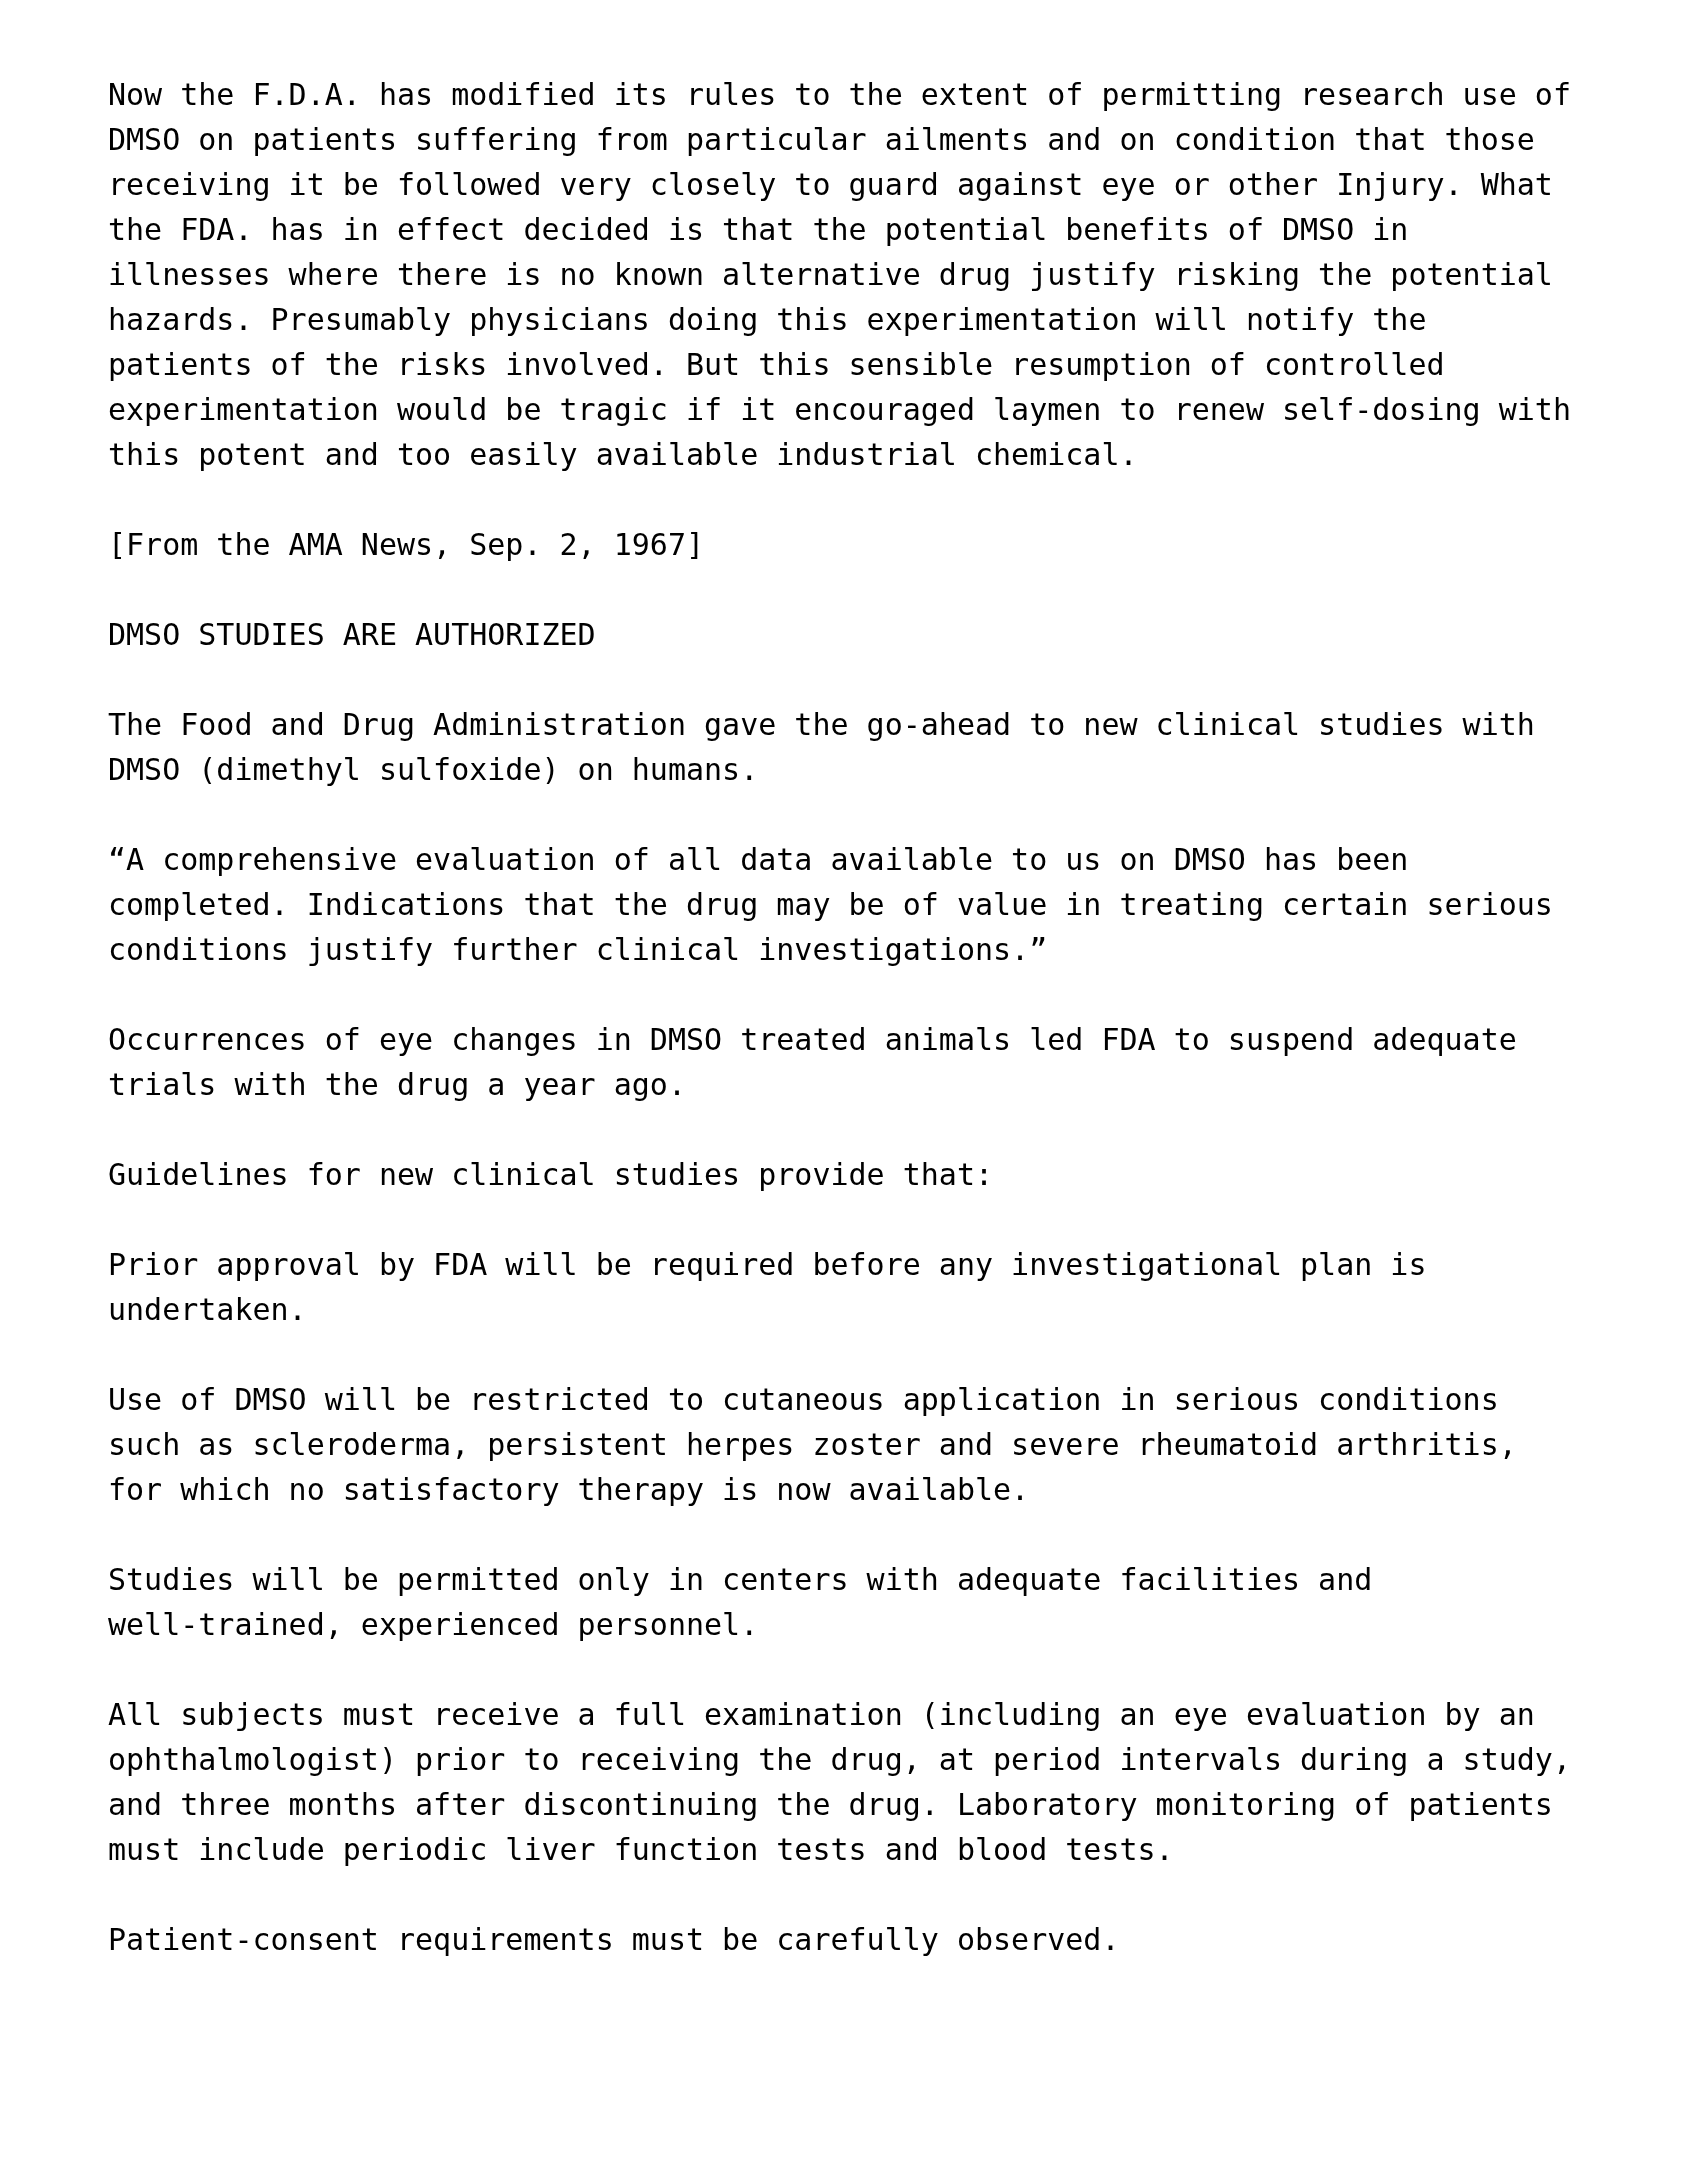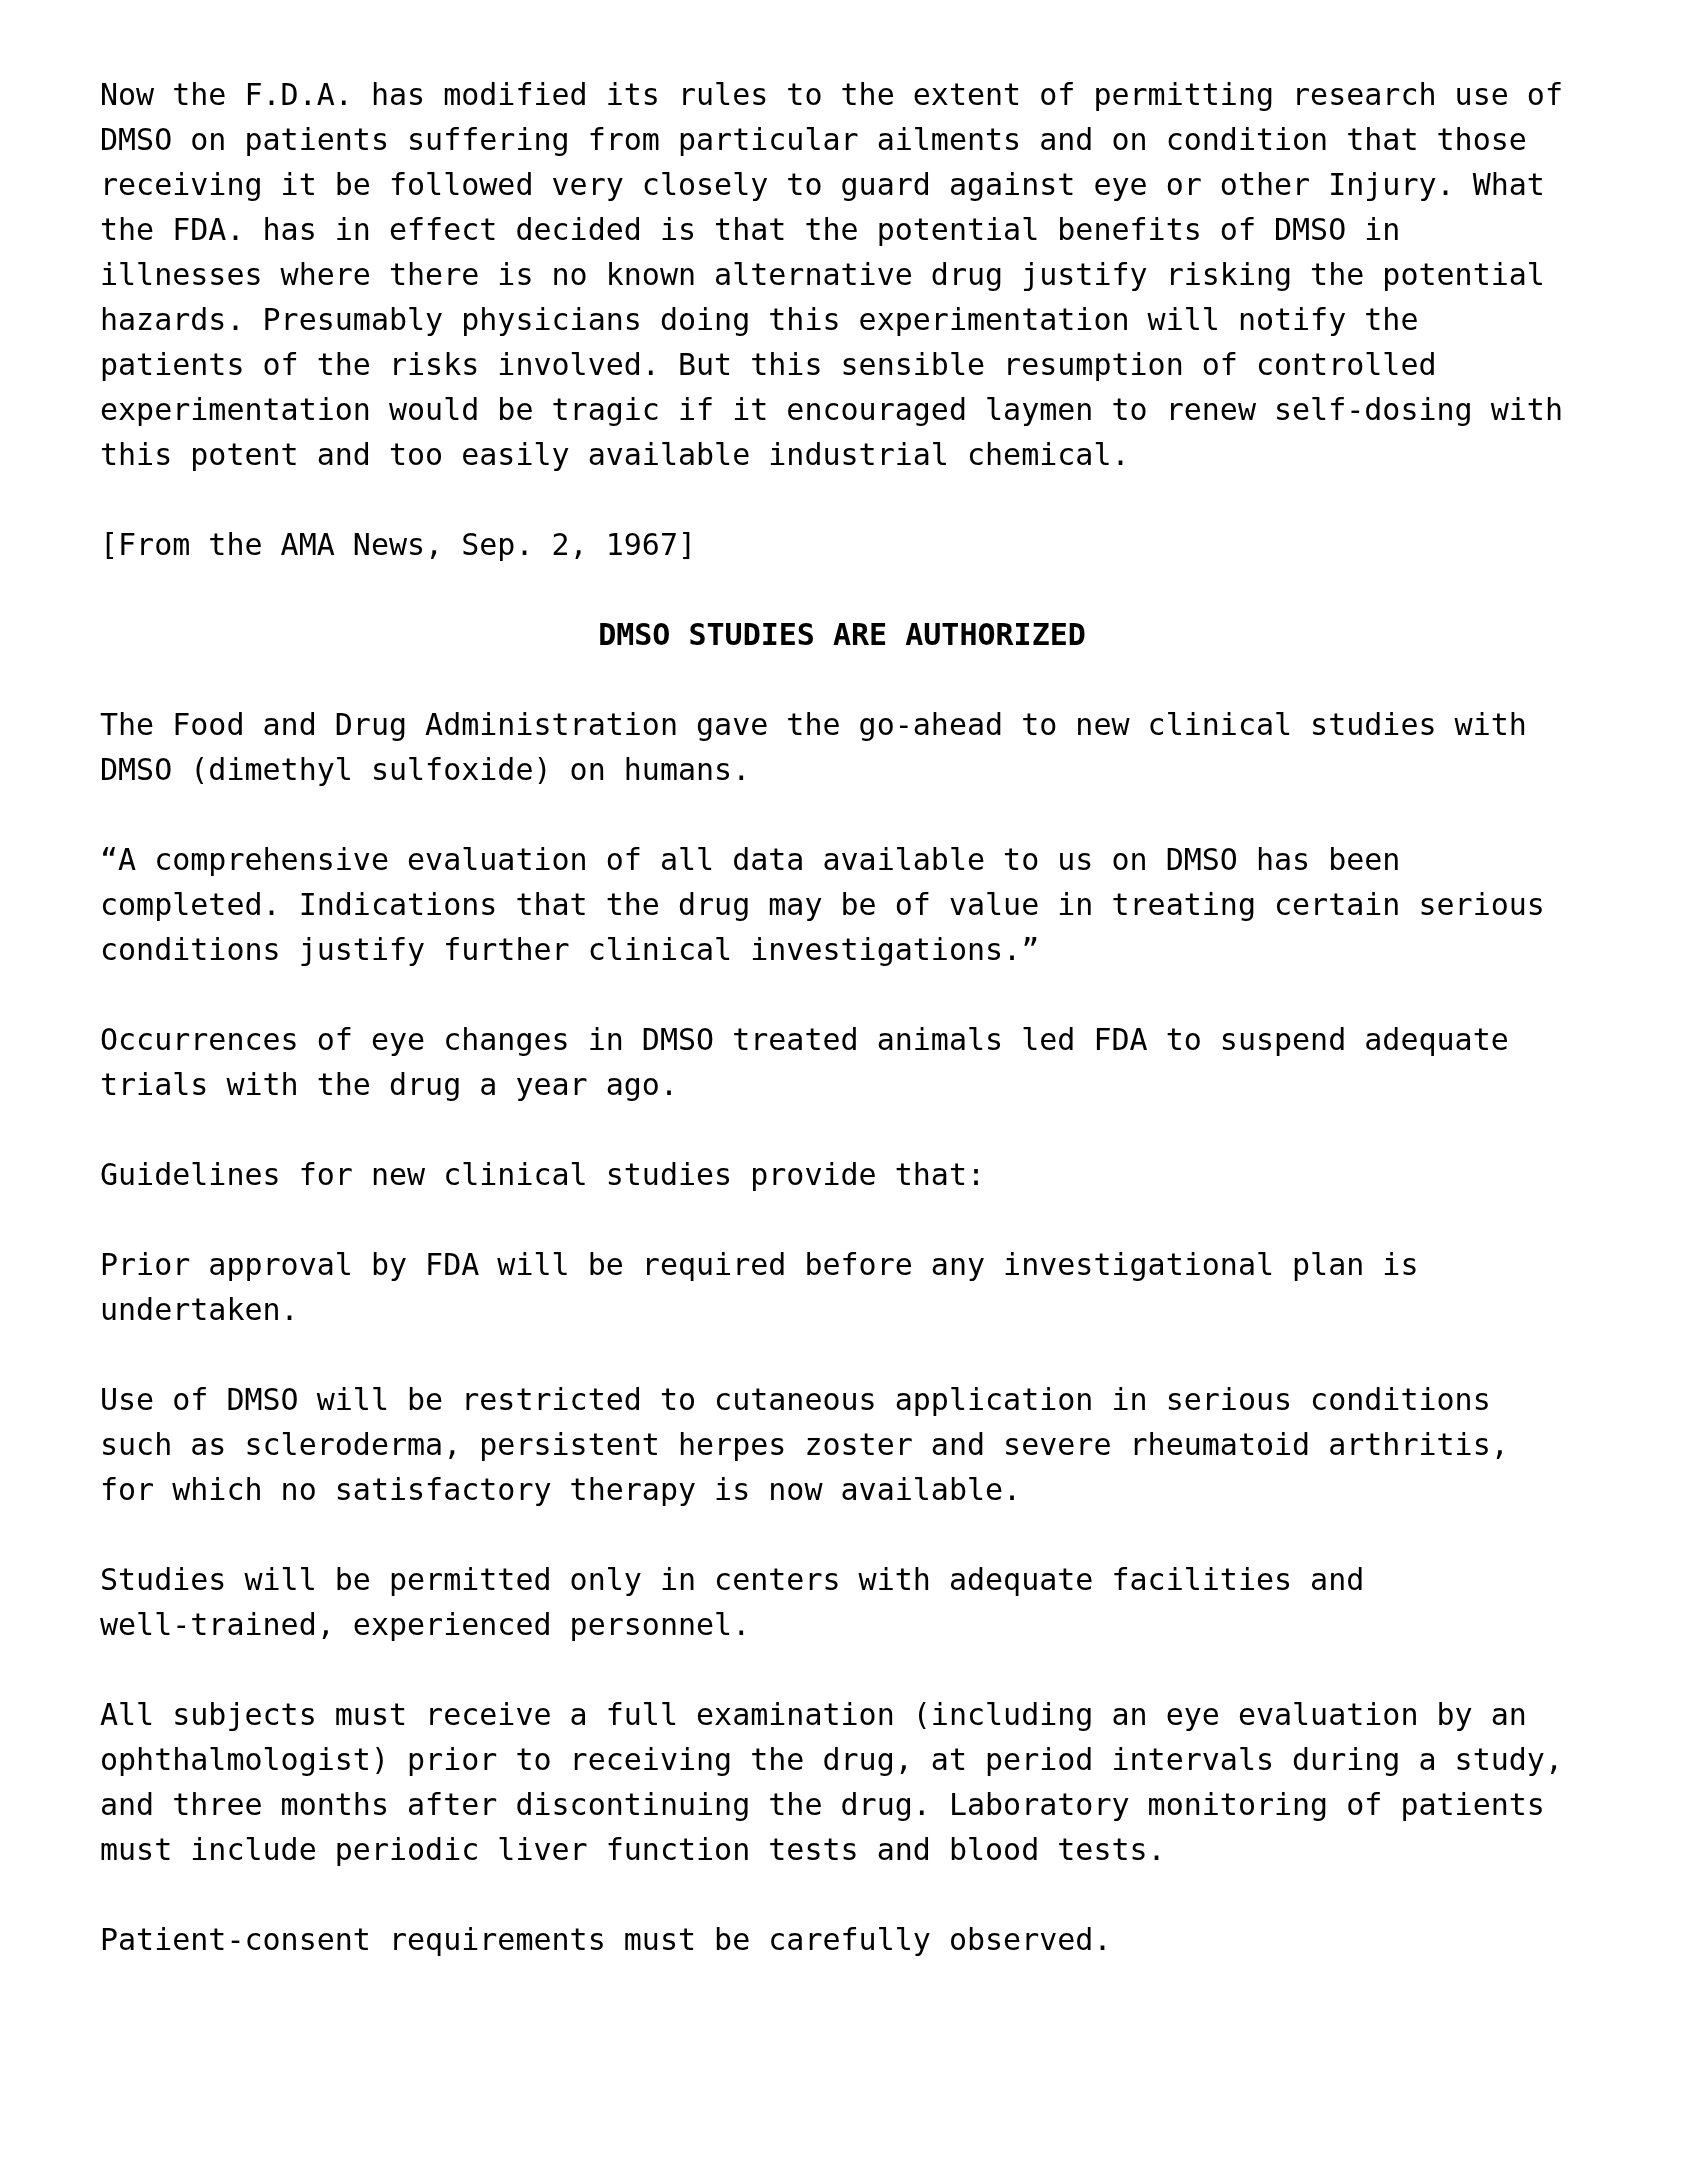--- a/index.html
+++ b/index.html
@@ -14,29 +14,28 @@
     box-sizing: border-box;
     background: #ffffff;
     color: #000000;
     padding: 72px 103px 0 100px;
     font-family: "DejaVu Sans Mono", "Liberation Mono", monospace;
     font-size: 30px;
     line-height: 45px;
     overflow: hidden;
   }
   .block {
-    margin: 0 0 45px 0;
+    margin: 0 0 45px 8px;
     white-space: pre;
     font-weight: normal;
     font-size: inherit;
     line-height: inherit;
   }
   .heading {
-    font-weight: bold;
-    text-align: center;
+    font-weight: normal;
   }
 </style>
 </head>
 <body>
 
 <div class="page">
   <p class="block">Now the F.D.A. has modified its rules to the extent of permitting research use of
 DMSO on patients suffering from particular ailments and on condition that those
 receiving it be followed very closely to guard against eye or other Injury. What
 the FDA. has in effect decided is that the potential benefits of DMSO in

